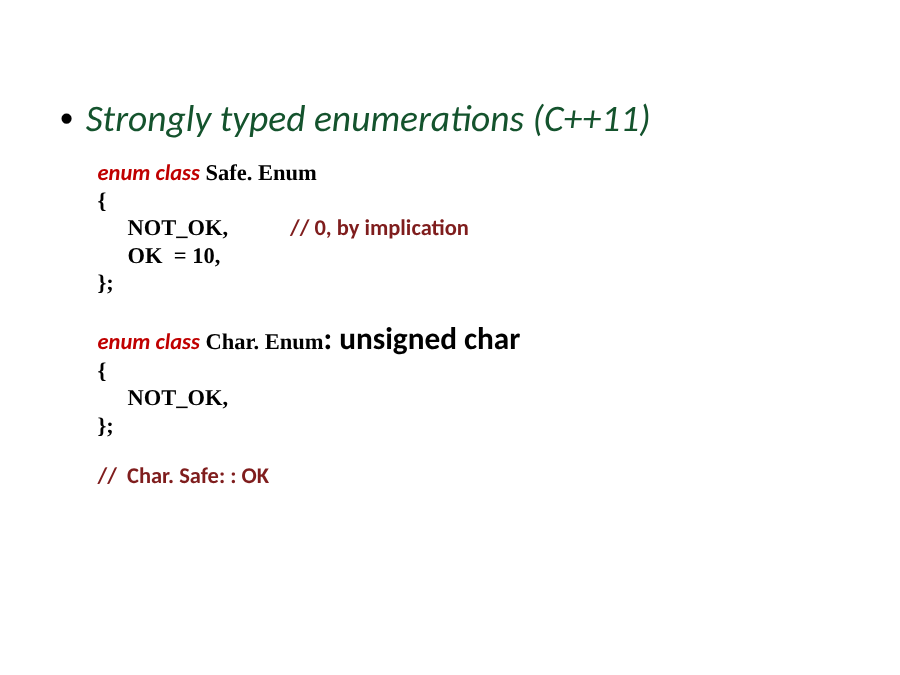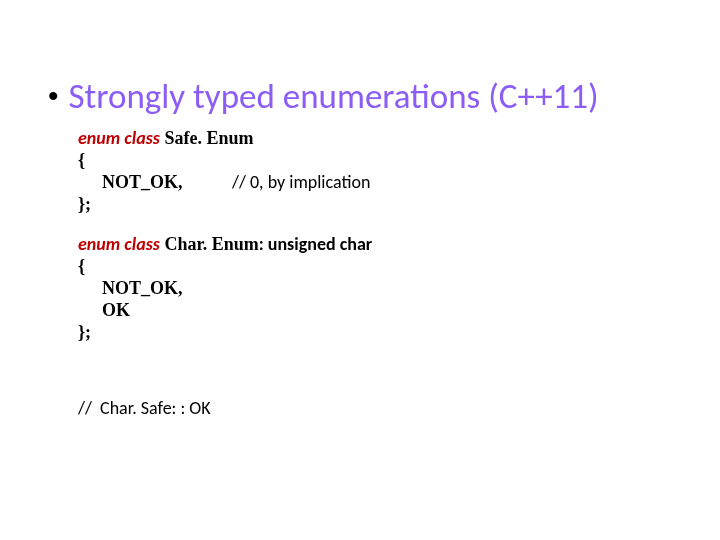--- a/index.html
+++ b/index.html
@@ -24,76 +24,76 @@
     padding-left: 48px;
   }
   .bullet-dot {
     font-size: 30px;
     line-height: 36px;
     color: #000;
     margin-right: 10px;
     font-family: Arial, sans-serif;
   }
   .title {
-    font-size: 35px;
+    font-size: 30px;
     line-height: 36px;
-    color: #8b5cf6;
+    color: #14532d;
+    font-style: italic;
   }
   .code-block {
     padding-left: 78px;
     padding-top: 14px;
     font-size: 18px;
     line-height: 1.22;
     color: #000;
   }
   .code-line {
     white-space: pre;
   }
   .kw {
     color: #c00000;
     font-weight: bold;
     font-style: italic;
     margin-top: 29px;
   }
   .bold { font-weight: bold; font-family: Liberation Serif, serif; }
   .comment {
-    color: #000000;
-    font-weight: normal;
-    margin-top: 36px;
+    color: #7f1d1d;
+    font-weight: bold;
   }
   .big-suffix {
-    font-size: 18px;
+    font-size: 25px;
     font-weight: bold;
   }
   .indent { padding-left: 24px; }
   .gap { height: 18px; }
 </style>
 </head>
 <body>
 
 <div class="slide">
 
   <div class="bullet-row">
     <span class="bullet-dot">•</span>
     <span class="title">Strongly typed enumerations (C++11)</span>
   </div>
 
   <div class="code-block">
 
     <div class="code-line"><span class="kw">enum class</span><span class="bold"> Safe. Enum</span></div>
     <div class="code-line bold">{</div>
     <div class="code-line indent"><span class="bold">NOT_OK,           </span><span class="comment">// 0, by implication</span></div>
+    <div class="code-line indent bold">OK  = 10,</div>
     <div class="code-line bold">};</div>
 
     <div class="gap"></div>
 
     <div class="code-line"><span class="kw">enum class</span><span class="bold"> Char. Enum</span><span class="big-suffix">: unsigned char</span></div>
     <div class="code-line bold">{</div>
     <div class="code-line indent bold">NOT_OK,</div>
-    <div class="code-line indent bold">OK</div>
     <div class="code-line bold">};</div>
 
     <div class="gap"></div>
 
     <div class="code-line comment">//  Char. Safe: : OK</div>
 
   </div>
 
 </div>
 

